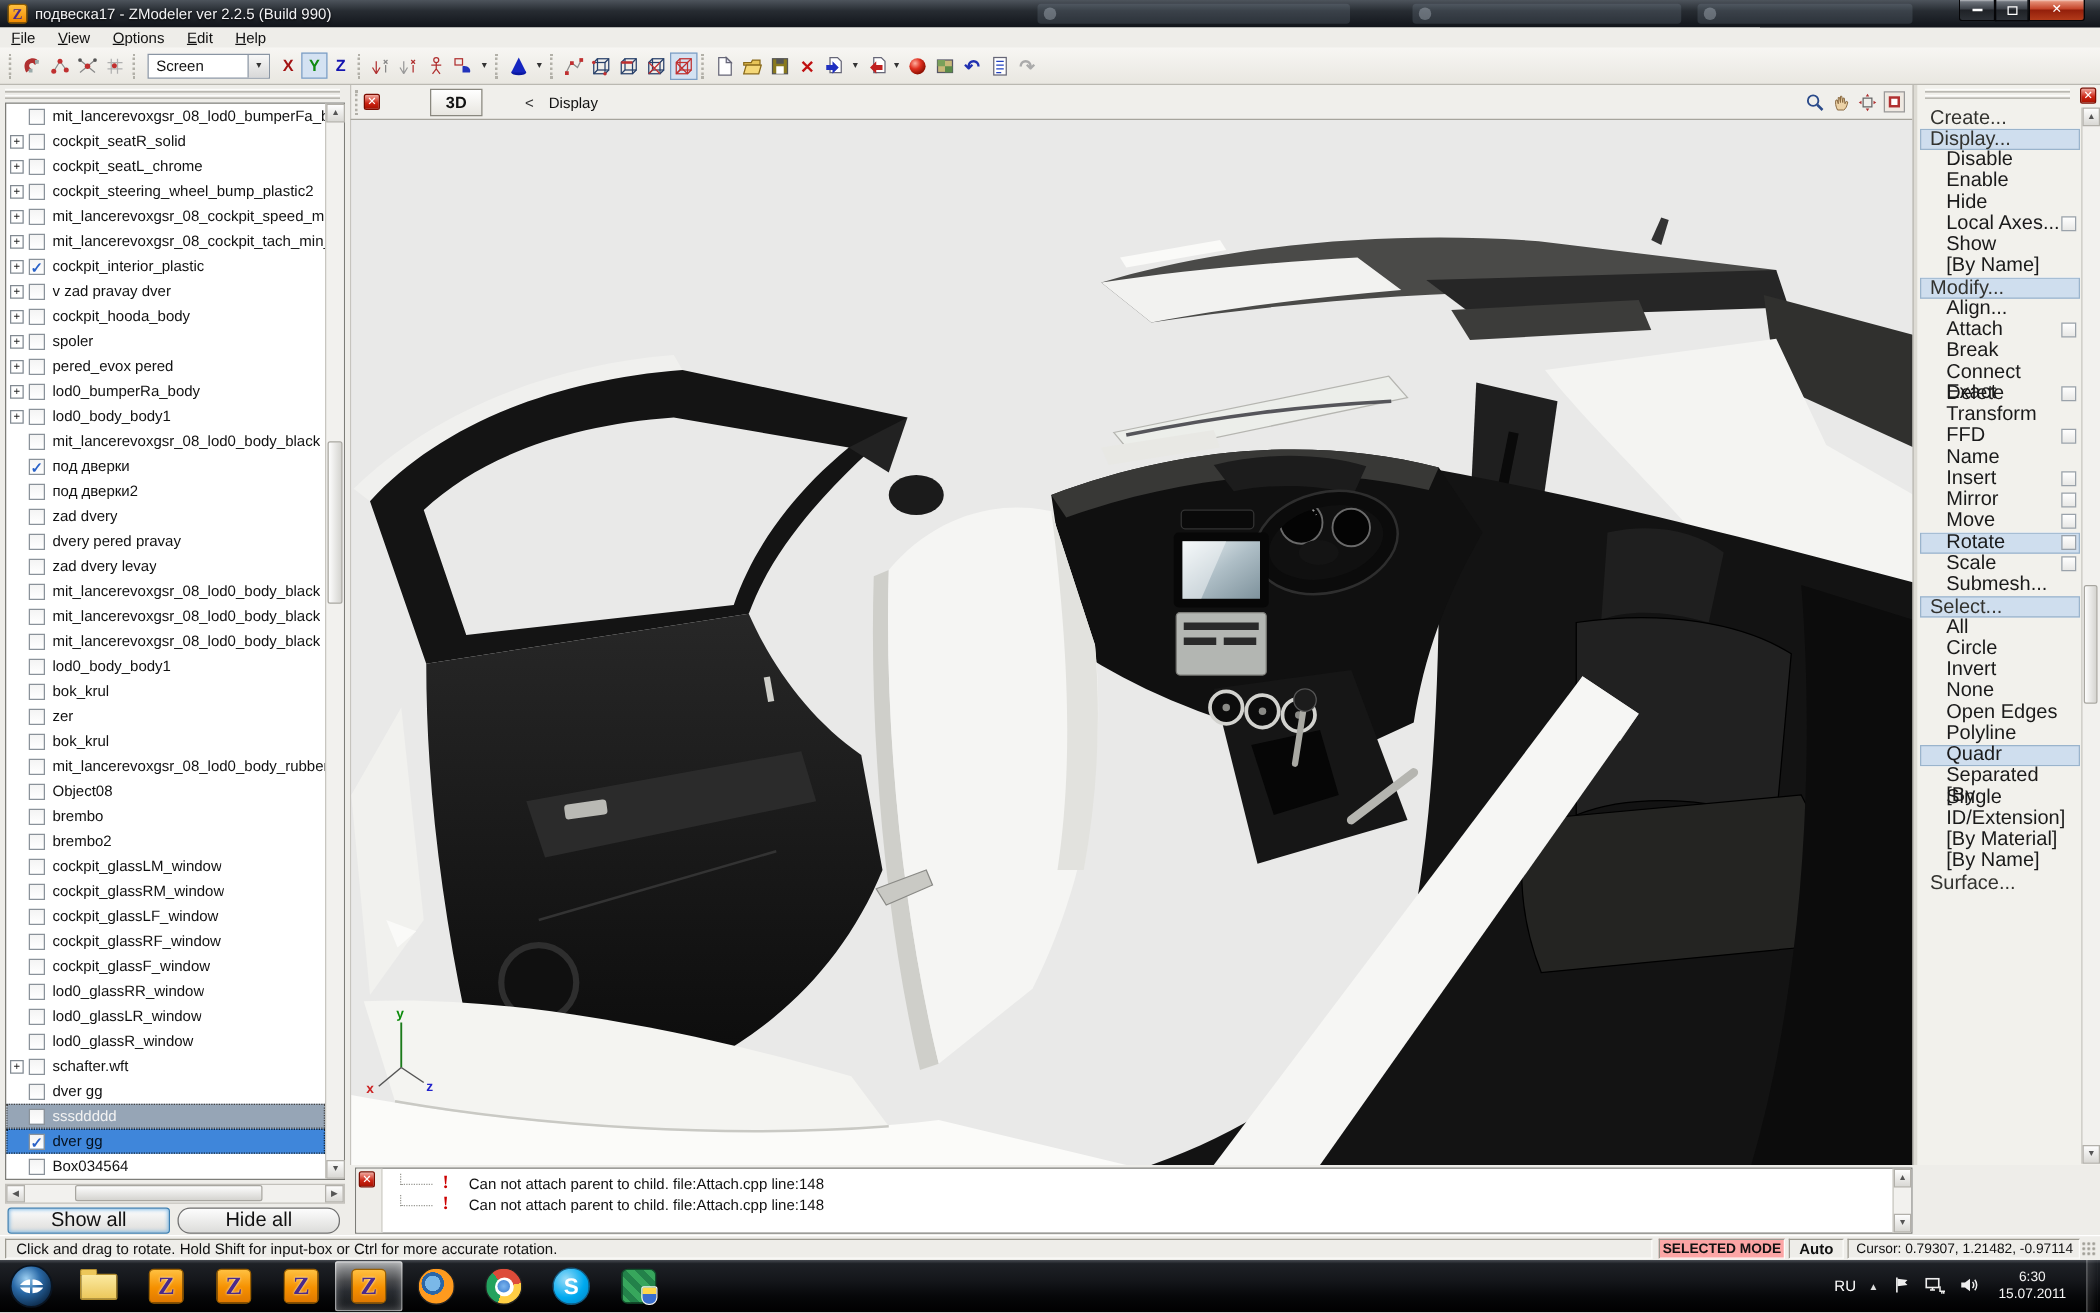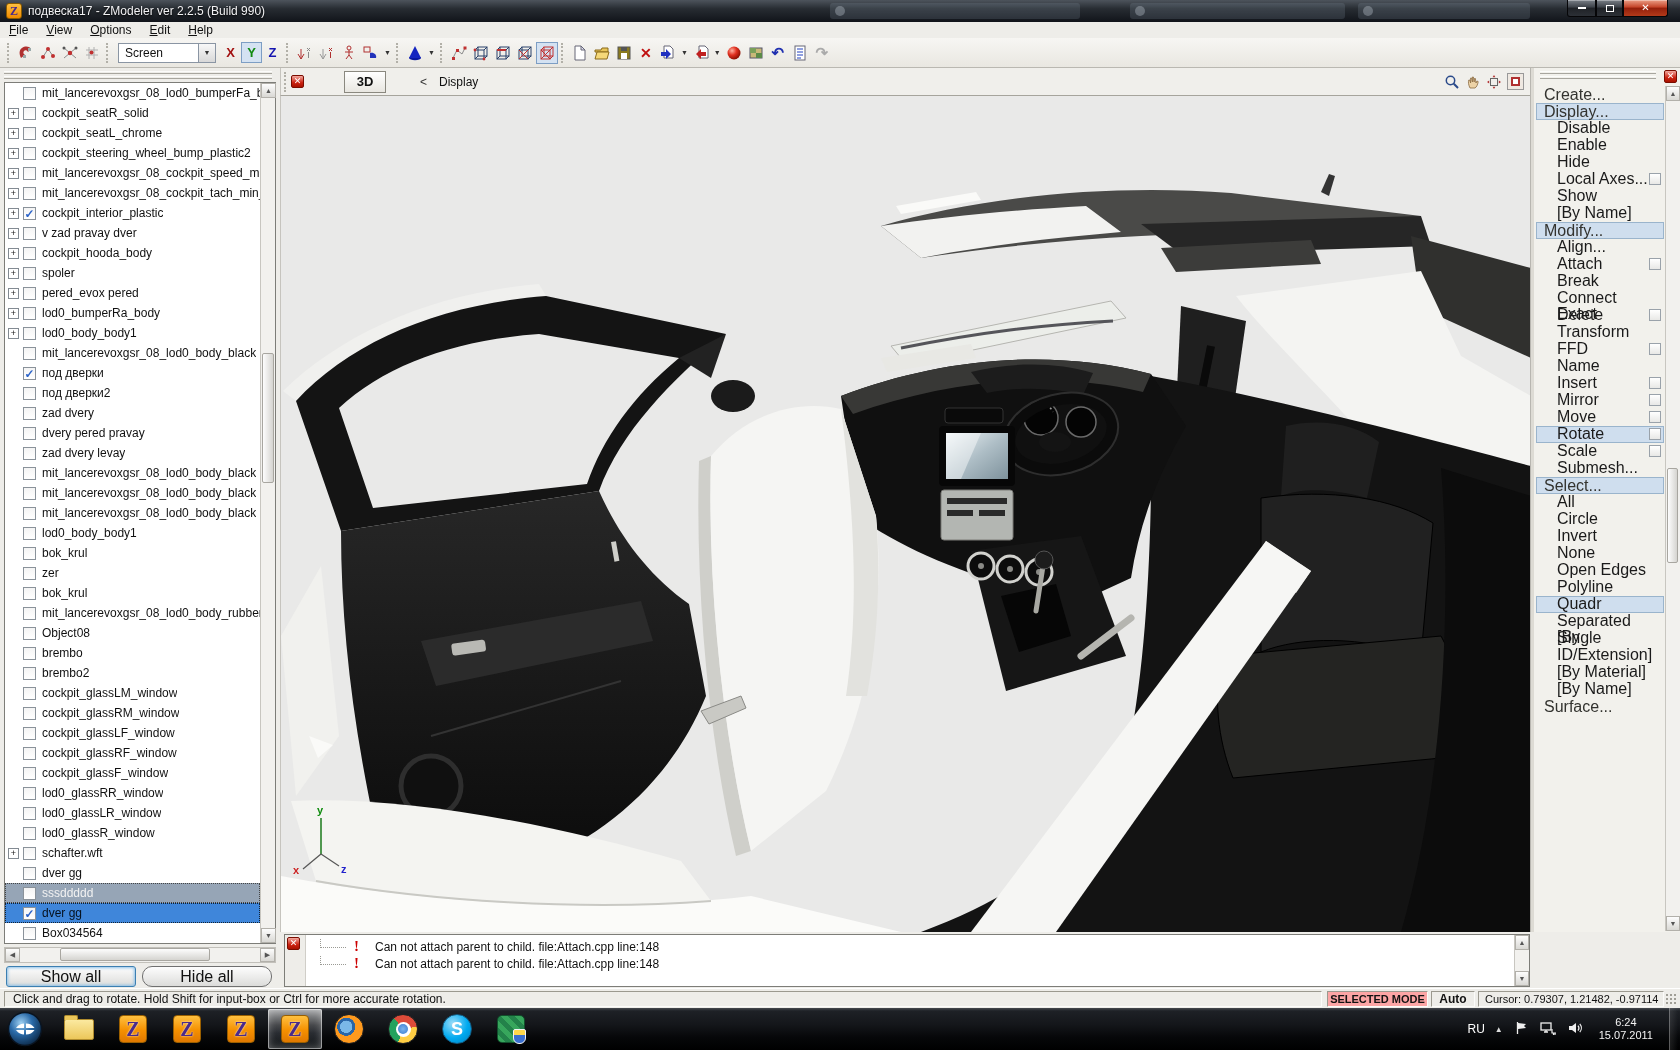--- a/index.html
+++ b/index.html
@@ -1003,19 +1003,19 @@
             <path d="M13 9 V13 H17 M14.5 13 V15 M16 13 V15" stroke="#eee" stroke-width="1.2" fill="none"></path>
           </svg>
       </span>
       <span>
         <svg width="16" height="16">
             <path d="M2 6 H5 L9 3 V13 L5 10 H2 Z" fill="#eee"></path>
             <path d="M11 5.5 A4 4 0 0 1 11 10.5 M12.8 3.8 A6.5 6.5 0 0 1 12.8 12.2" stroke="#eee" stroke-width="1.2" fill="none"></path>
           </svg>
       </span>
       <div class="clock">
-        <div>6:24</div>
+        <div>6:30</div>
         <div>15.07.2011</div>
       </div>
       <div class="showdesk"></div>
     </div>
   </div>
 </div>
 
 </body></html>

